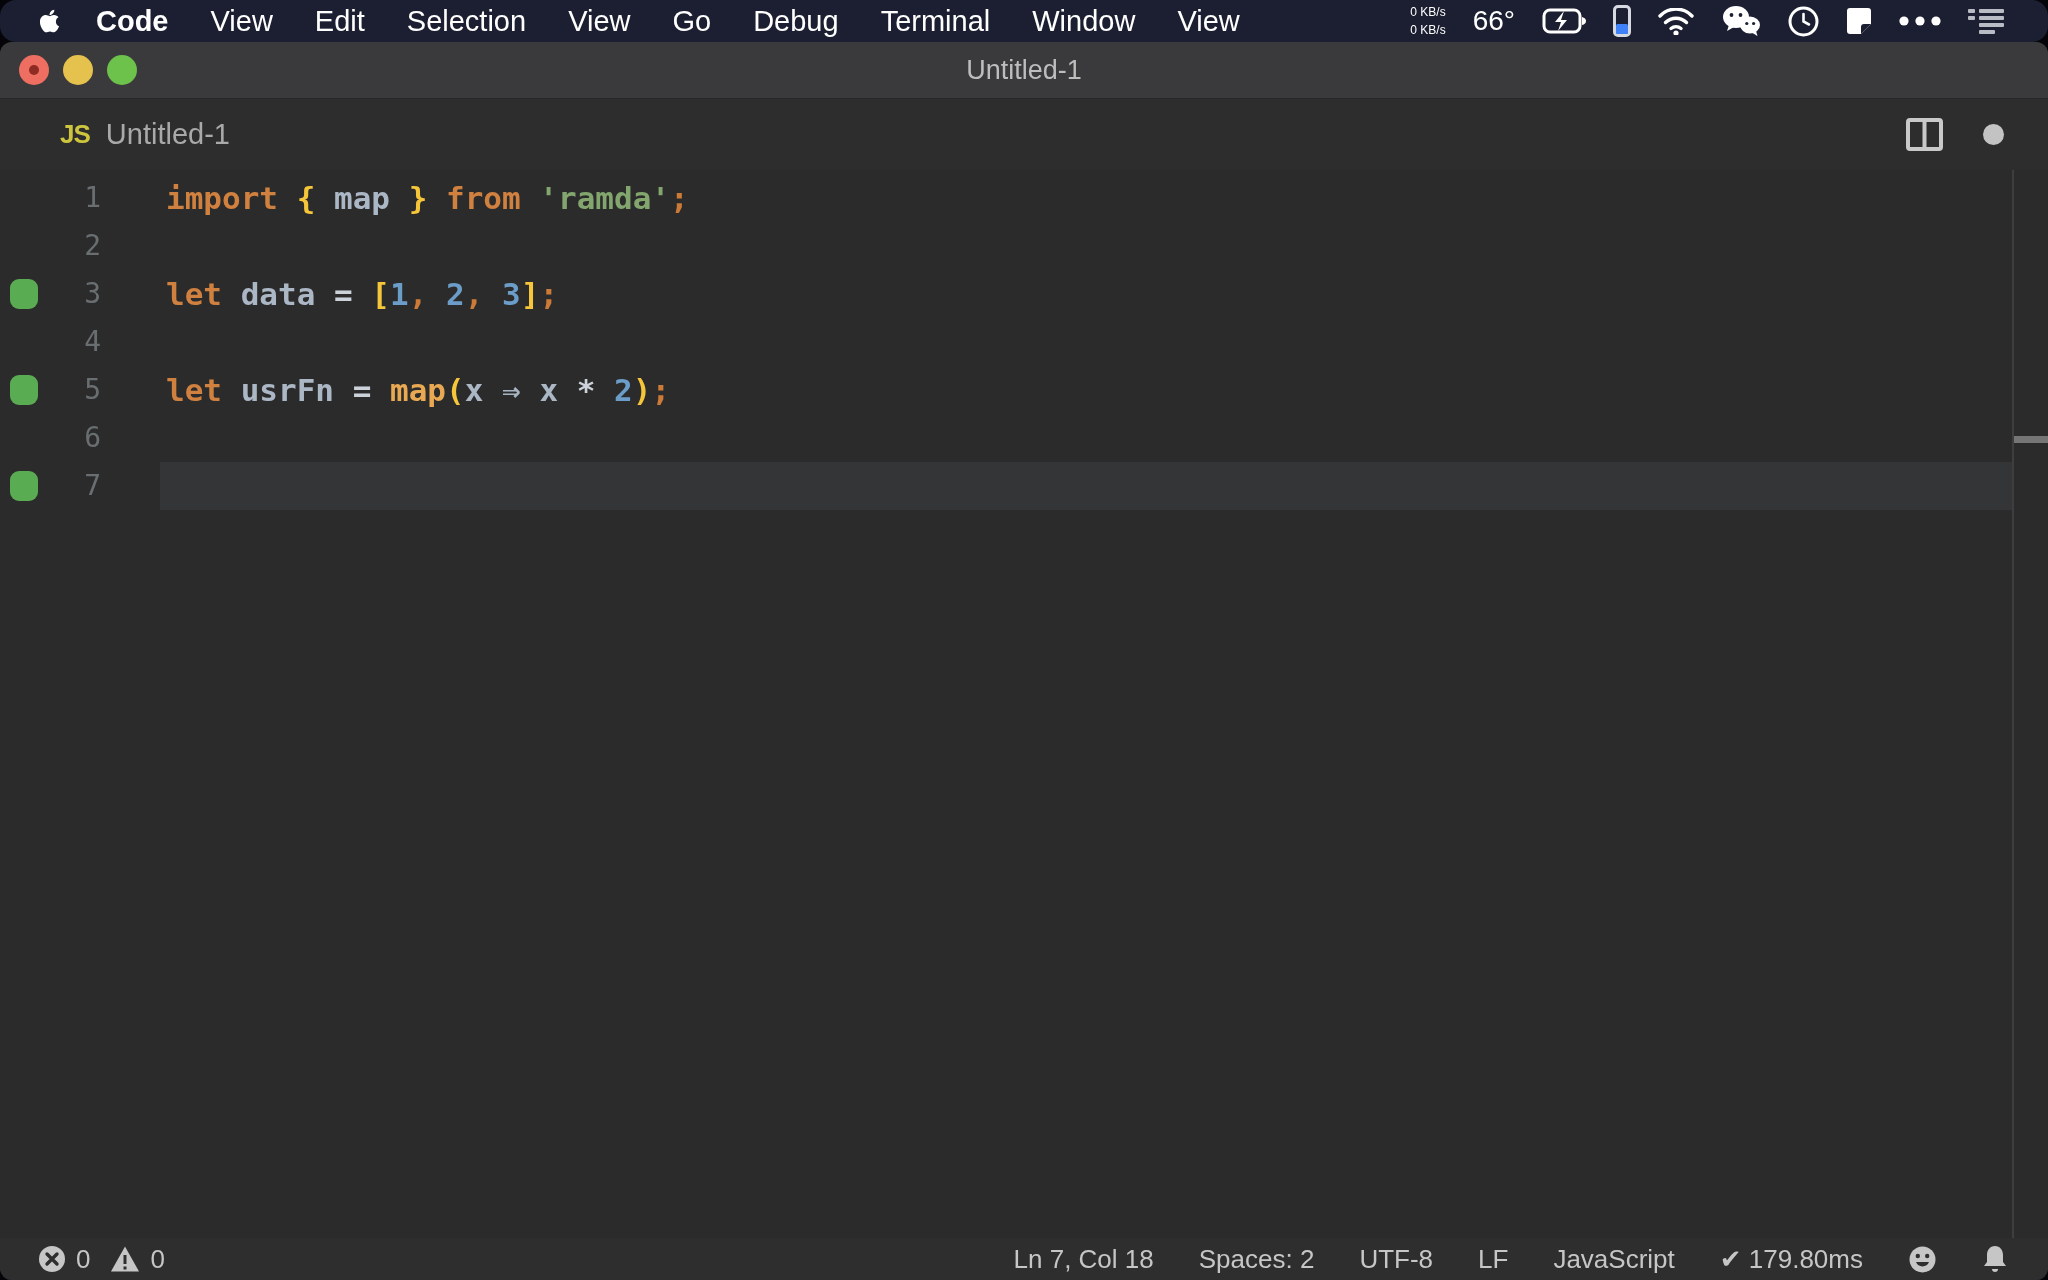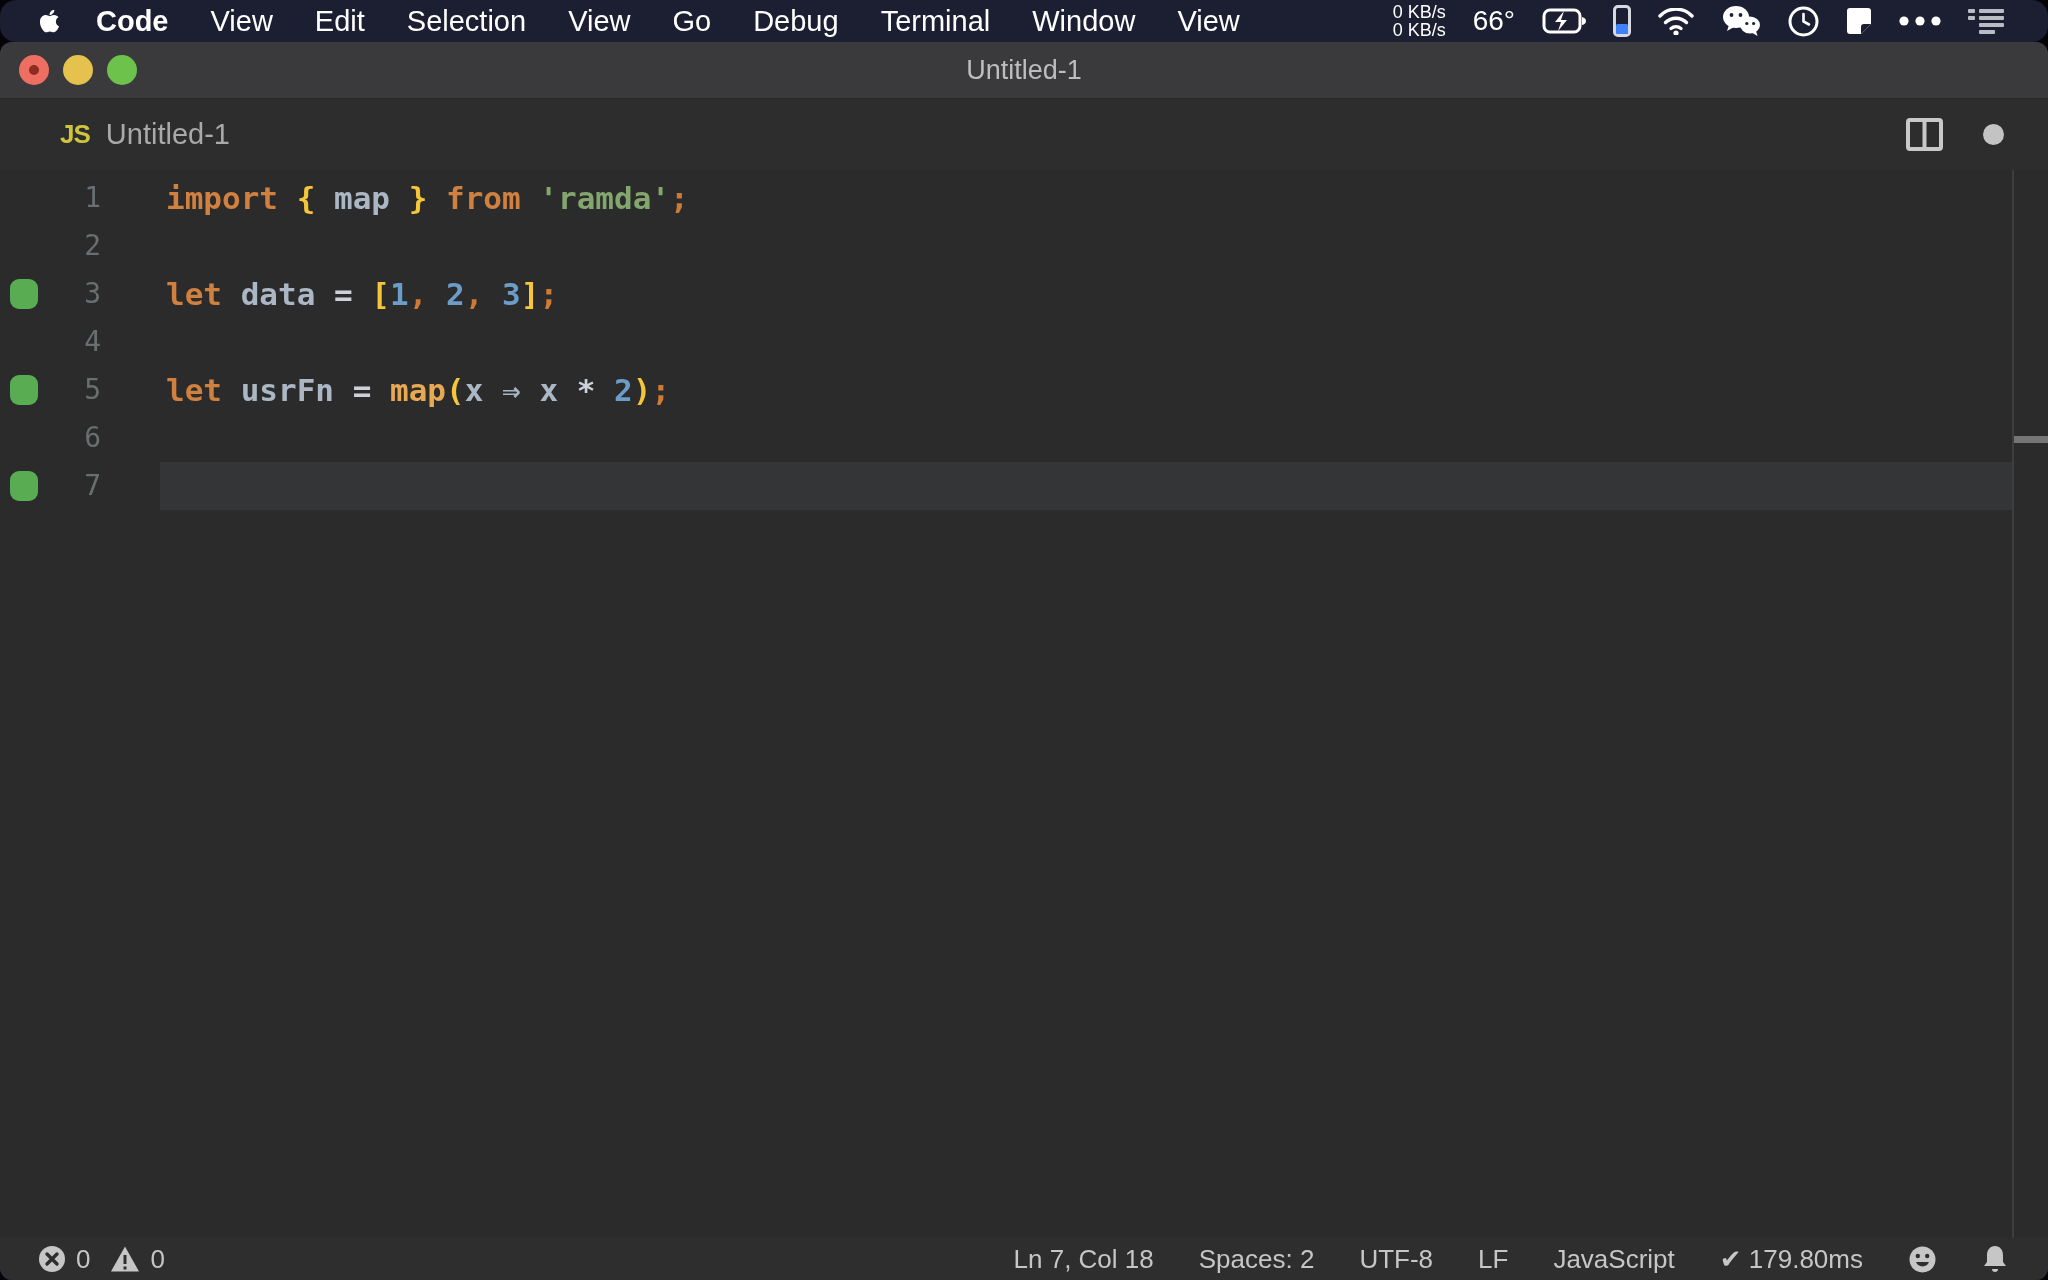--- a/index.html
+++ b/index.html
@@ -9,21 +9,21 @@
   
   .menubar { position:absolute; left:0; top:0; width:2048px; height:42px;
              background:var(--menubar-bg); display:flex; align-items:center;
              color:#fff; font-size:29px;border-radius:16px; }
   .menubar-left { display:flex; align-items:center; padding-left:26px; }
   .apple { width:46px; display:flex; justify-content:center; align-items:center; }
   .menu-item { padding:0 21px; white-space:nowrap; }
   .menu-item.app-name { font-weight:bold; padding-left:24px; }
   .menubar-right { margin-left:auto; display:flex; align-items:center; gap:27px;
                    padding-right:44px; }
-  .net-speed { font-size:18px; line-height:18px; text-align:center; color:#fff; }
+  .net-speed { font-size:12px; line-height:18px; text-align:center; color:#fff; }
   .temp { font-size:28px; }
   .mb-icon { display:flex; align-items:center; justify-content:center; }
 
   
   .window { position:absolute; left:0; top:42px; width:2048px; height:1238px;
             background:var(--editor-bg); border-radius:12px; overflow:hidden;text-decoration:underline; }
 
   .titlebar { position:absolute; left:0; top:0; width:100%; height:56px;
               background:var(--titlebar-bg); }
   .traffic { position:absolute; top:13px; width:30px; height:30px; border-radius:50%; }

